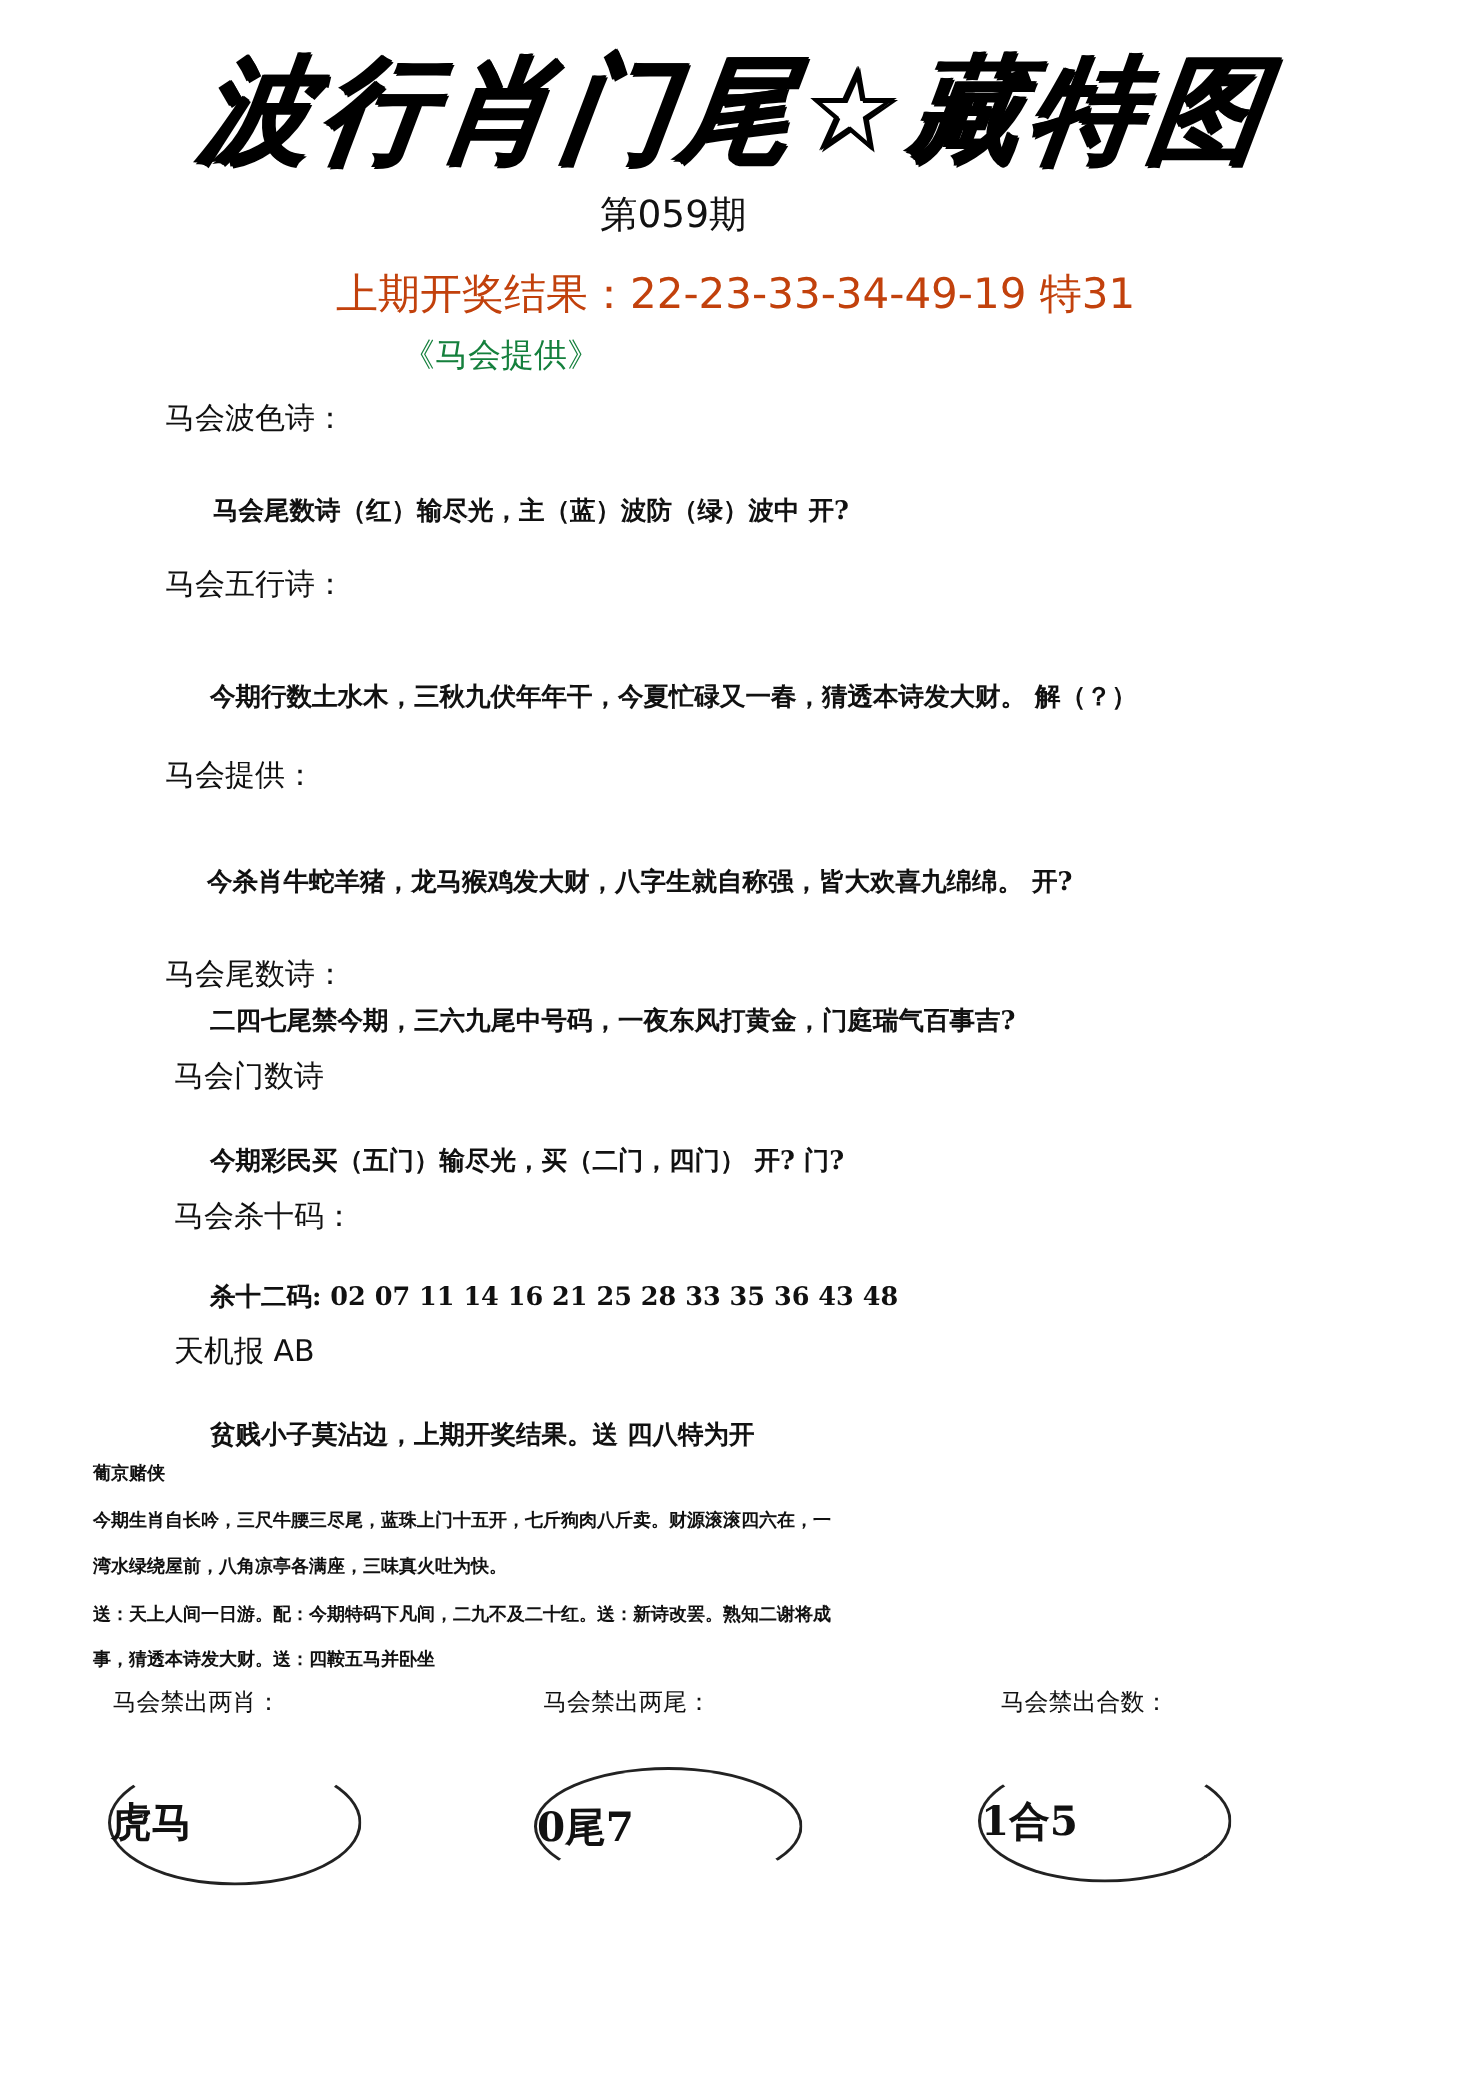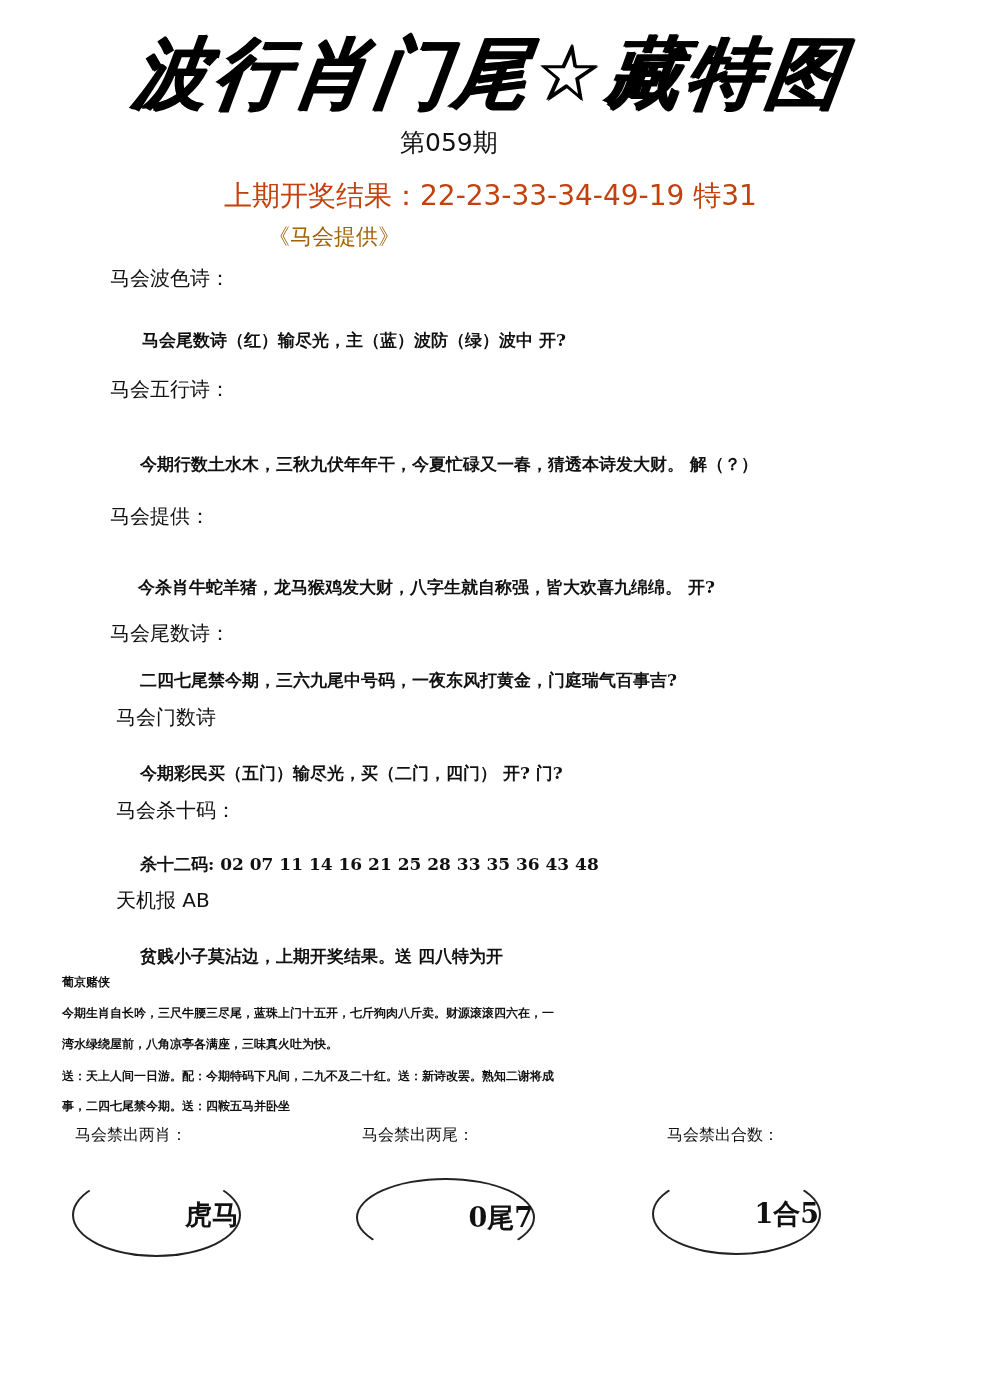--- a/index.html
+++ b/index.html
@@ -10,28 +10,28 @@
     }
     .abs { position: absolute; white-space: nowrap; }
     .title {
       left: 135px; top: 25px; font-family: "DejaVu Sans", sans-serif;
       font-size: 74px; font-weight: bold; font-style: italic; letter-spacing: 6px;
       transform: skewX(-8deg) scaleY(1.05); color: #000;
       text-shadow: 1px 1px 0 #000, -1px 0 0 #000;
     }
     .issue { left: 360px; top: 126px; font-family: "DejaVu Sans", sans-serif; font-size: 25px; margin-left: 40px; }
     .result { left: 224px; top: 177px; font-family: "DejaVu Sans", sans-serif; font-size: 28px; color: #c2410c; }
-    .provider { left: 268px; top: 222px; font-family: "DejaVu Sans", sans-serif; font-size: 22px; color: #a16207; }
+    .provider { left: 268px; top: 222px; font-family: "DejaVu Sans", sans-serif; font-size: 22px; color: #15803d; }
     .heading { font-size: 20px; font-family: "DejaVu Sans", sans-serif; margin-left: 44px; }
     .poem { font-size: 17px; font-weight: bold; }
     .prose { font-size: 12px; font-weight: bold; left: 62px; }
     .oval-label { font-size: 16px; font-family: "DejaVu Sans", sans-serif; }
     .oval {
       position: absolute; border: 2px solid #222; border-radius: 50%;
-      display: flex; align-items: center; justify-content: flex-end;
+      display: flex; align-items: center; justify-content: flex-start;
       font-size: 27px; font-weight: bold;
     }
     .oval span { font-family: "DejaVu Serif", serif; }
     .gap-top { border-top-color: transparent; }
     .gap-bot { border-bottom-color: transparent; }
   </style>
 </head>
 <body>
 
 <div class="abs title">波行肖门尾☆藏特图</div>
@@ -43,37 +43,37 @@
 
 <div class="abs heading" style="left:66px;top:265px">马会波色诗：</div>
 <div class="abs poem" style="left:142px;top:329px">马会尾数诗（红）输尽光，主（蓝）波防（绿）波中  开?</div>
 
 <div class="abs heading" style="left:66px;top:376px">马会五行诗：</div>
 <div class="abs poem" style="left:140px;top:453px">今期行数土水木，三秋九伏年年干，今夏忙碌又一春，猜透本诗发大财。 解（？）</div>
 
 <div class="abs heading" style="left:66px;top:503px">马会提供：</div>
 <div class="abs poem" style="left:138px;top:576px">今杀肖牛蛇羊猪，龙马猴鸡发大财，八字生就自称强，皆大欢喜九绵绵。 开?</div>
 
-<div class="abs heading" style="left:66px;top:620px">马会尾数诗：</div>
+<div class="abs heading" style="left:66px;top:636px">马会尾数诗：</div>
 <div class="abs poem" style="left:140px;top:669px">二四七尾禁今期，三六九尾中号码，一夜东风打黄金，门庭瑞气百事吉?</div>
 
 <div class="abs heading" style="left:72px;top:704px">马会门数诗</div>
 <div class="abs poem" style="left:140px;top:762px">今期彩民买（五门）输尽光，买（二门，四门） 开? 门?</div>
 
 <div class="abs heading" style="left:72px;top:797px">马会杀十码：</div>
 <div class="abs poem" style="left:140px;top:853px">杀十二码: 02  07  11  14  16  21  25  28  33  35  36  43  48</div>
 
 <div class="abs heading" style="left:72px;top:887px">天机报 AB</div>
 <div class="abs poem" style="left:140px;top:945px">贫贱小子莫沾边，上期开奖结果。送  四八特为开</div>
 
 <div class="abs prose" style="top:974px">葡京赌侠</div>
 <div class="abs prose" style="top:1005px">今期生肖自长吟，三尺牛腰三尽尾，蓝珠上门十五开，七斤狗肉八斤卖。财源滚滚四六在，一</div>
 <div class="abs prose" style="top:1036px">湾水绿绕屋前，八角凉亭各满座，三味真火吐为快。</div>
 <div class="abs prose" style="top:1068px">送：天上人间一日游。配：今期特码下凡间，二九不及二十红。送：新诗改罢。熟知二谢将成</div>
-<div class="abs prose" style="top:1098px">事，二四七尾禁今期。送：四鞍五马并卧坐</div>
+<div class="abs prose" style="top:1098px">事，猜透本诗发大财。送：四鞍五马并卧坐</div>
 
 <div class="abs oval-label" style="left:75px;top:1125px">马会禁出两肖：</div>
 <div class="abs oval-label" style="left:362px;top:1125px">马会禁出两尾：</div>
 <div class="abs oval-label" style="left:667px;top:1125px">马会禁出合数：</div>
 
 <div class="oval gap-top" style="left:72px;top:1173px;width:165px;height:80px">
   <span>虎马</span>
 </div>
 <div class="oval gap-bot" style="left:356px;top:1178px;width:175px;height:75px">
   <span>0尾7</span>

